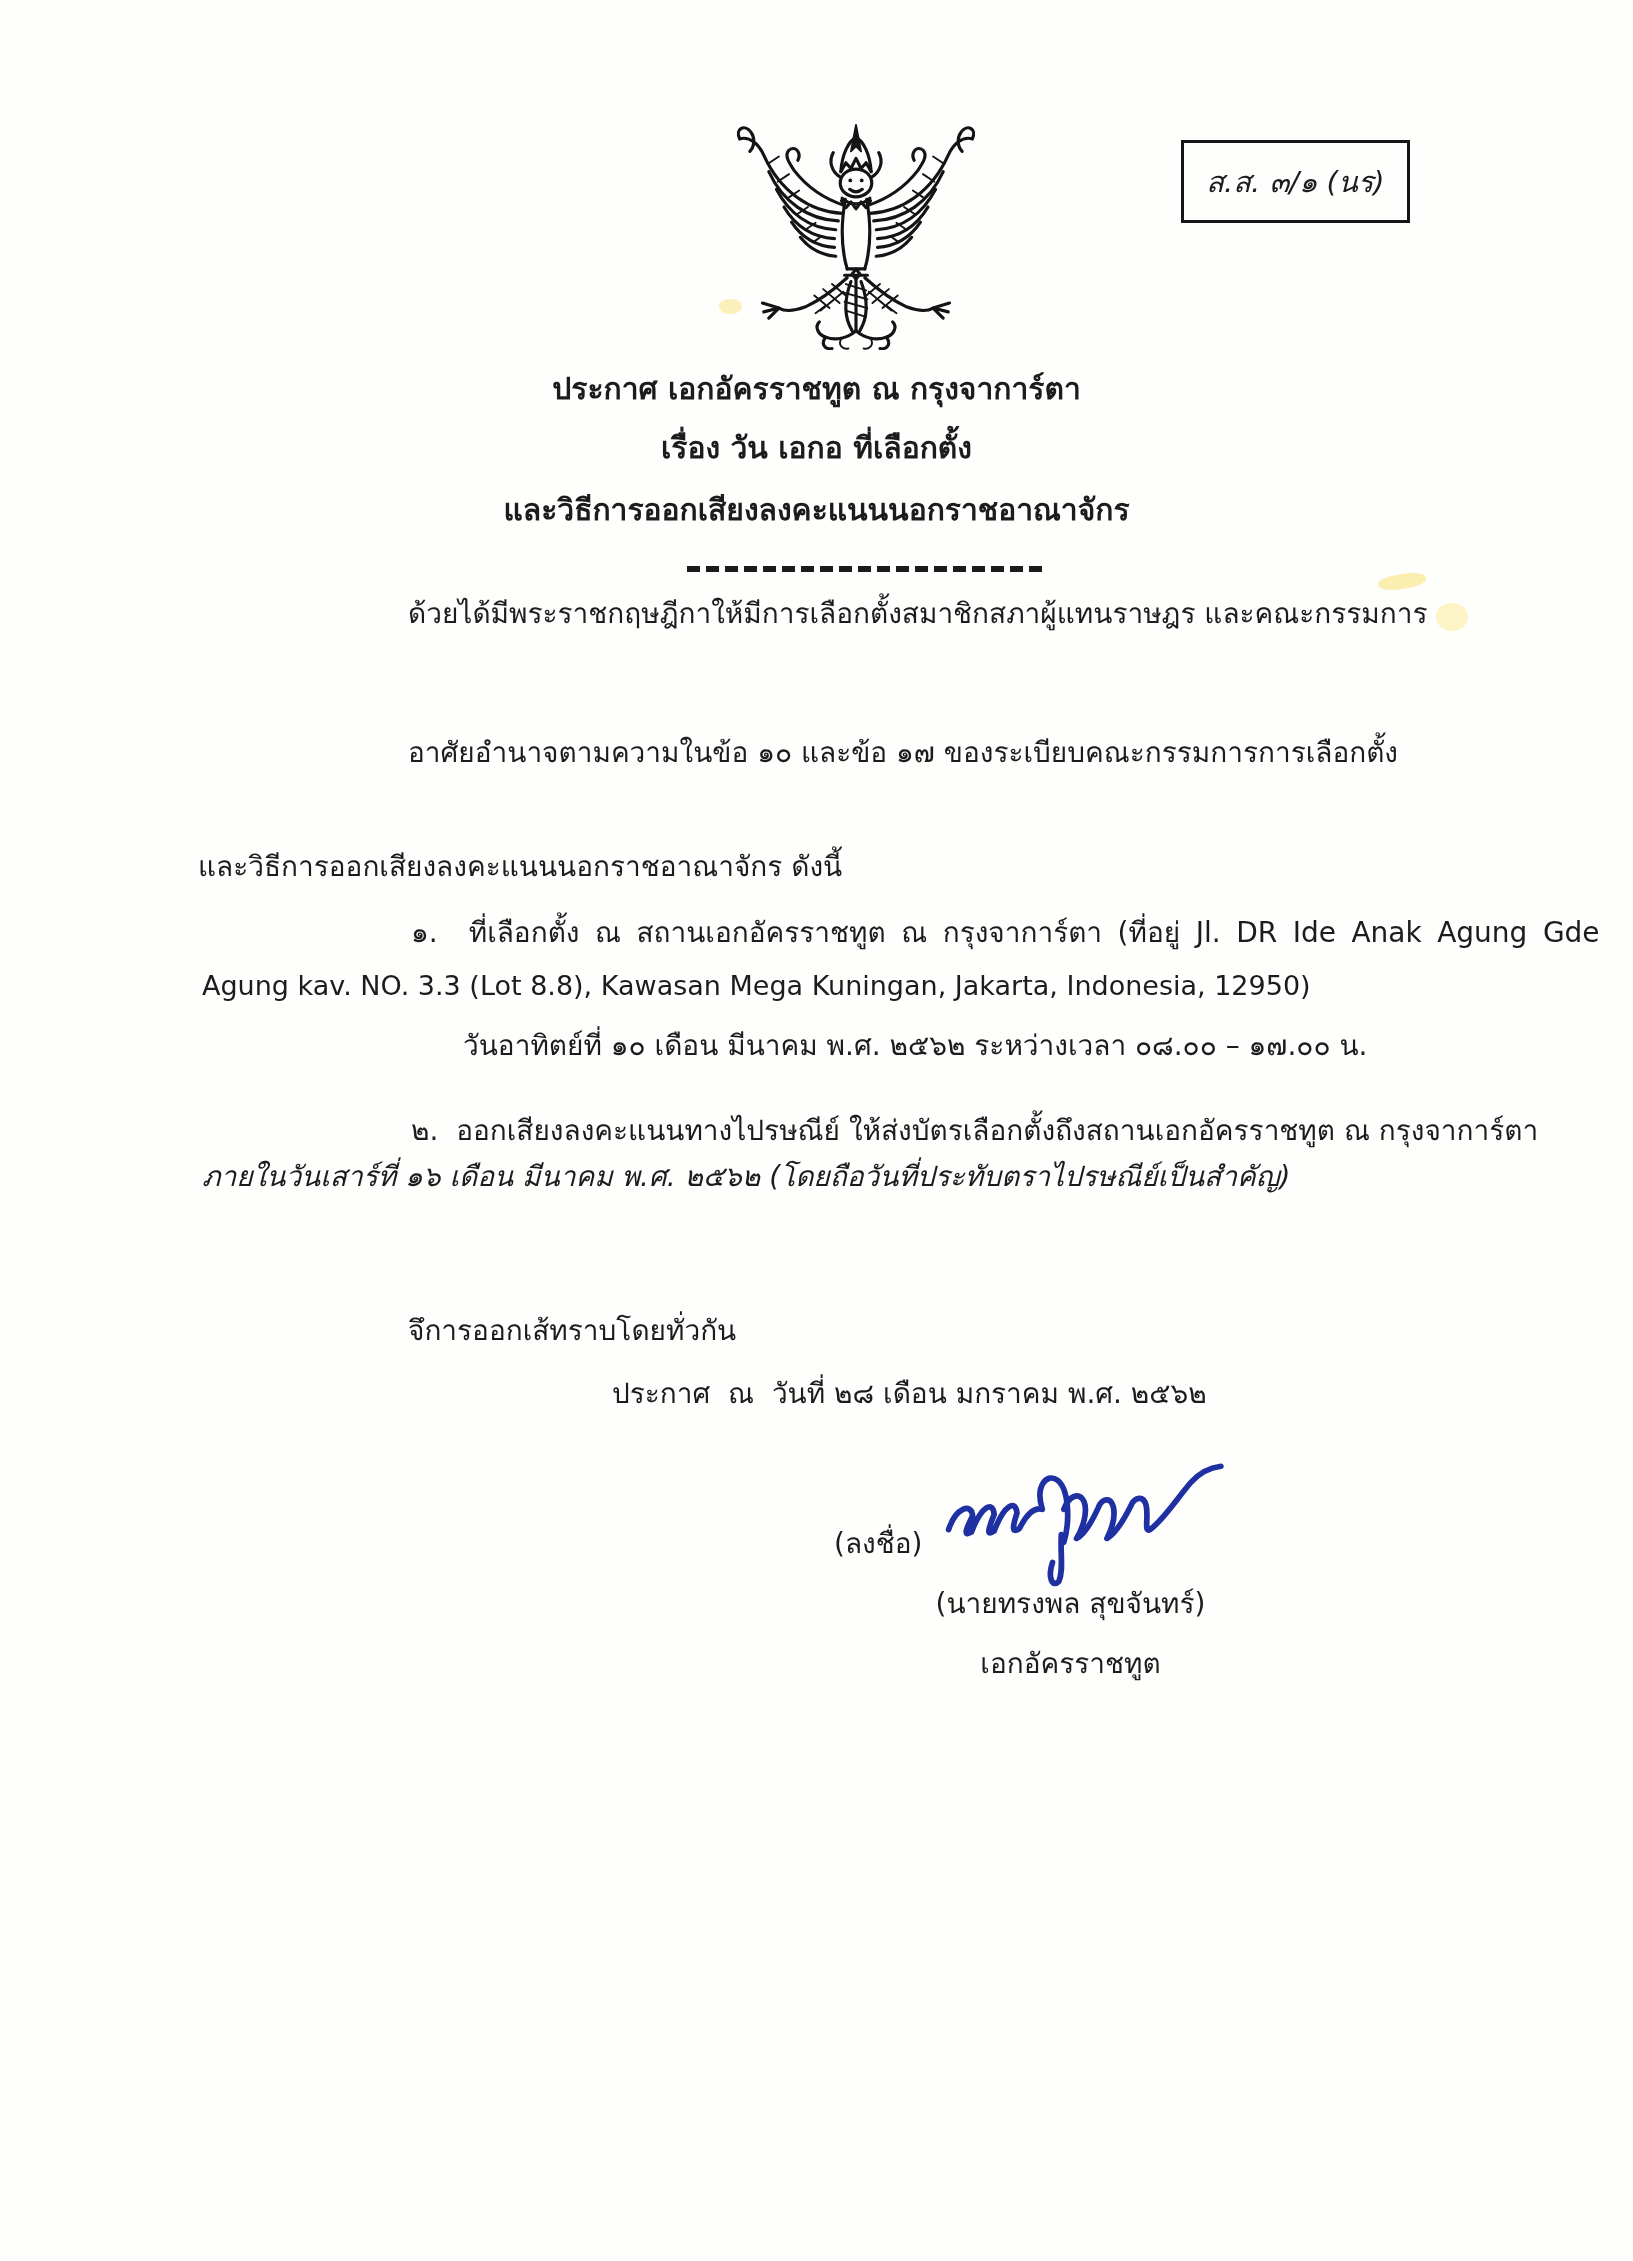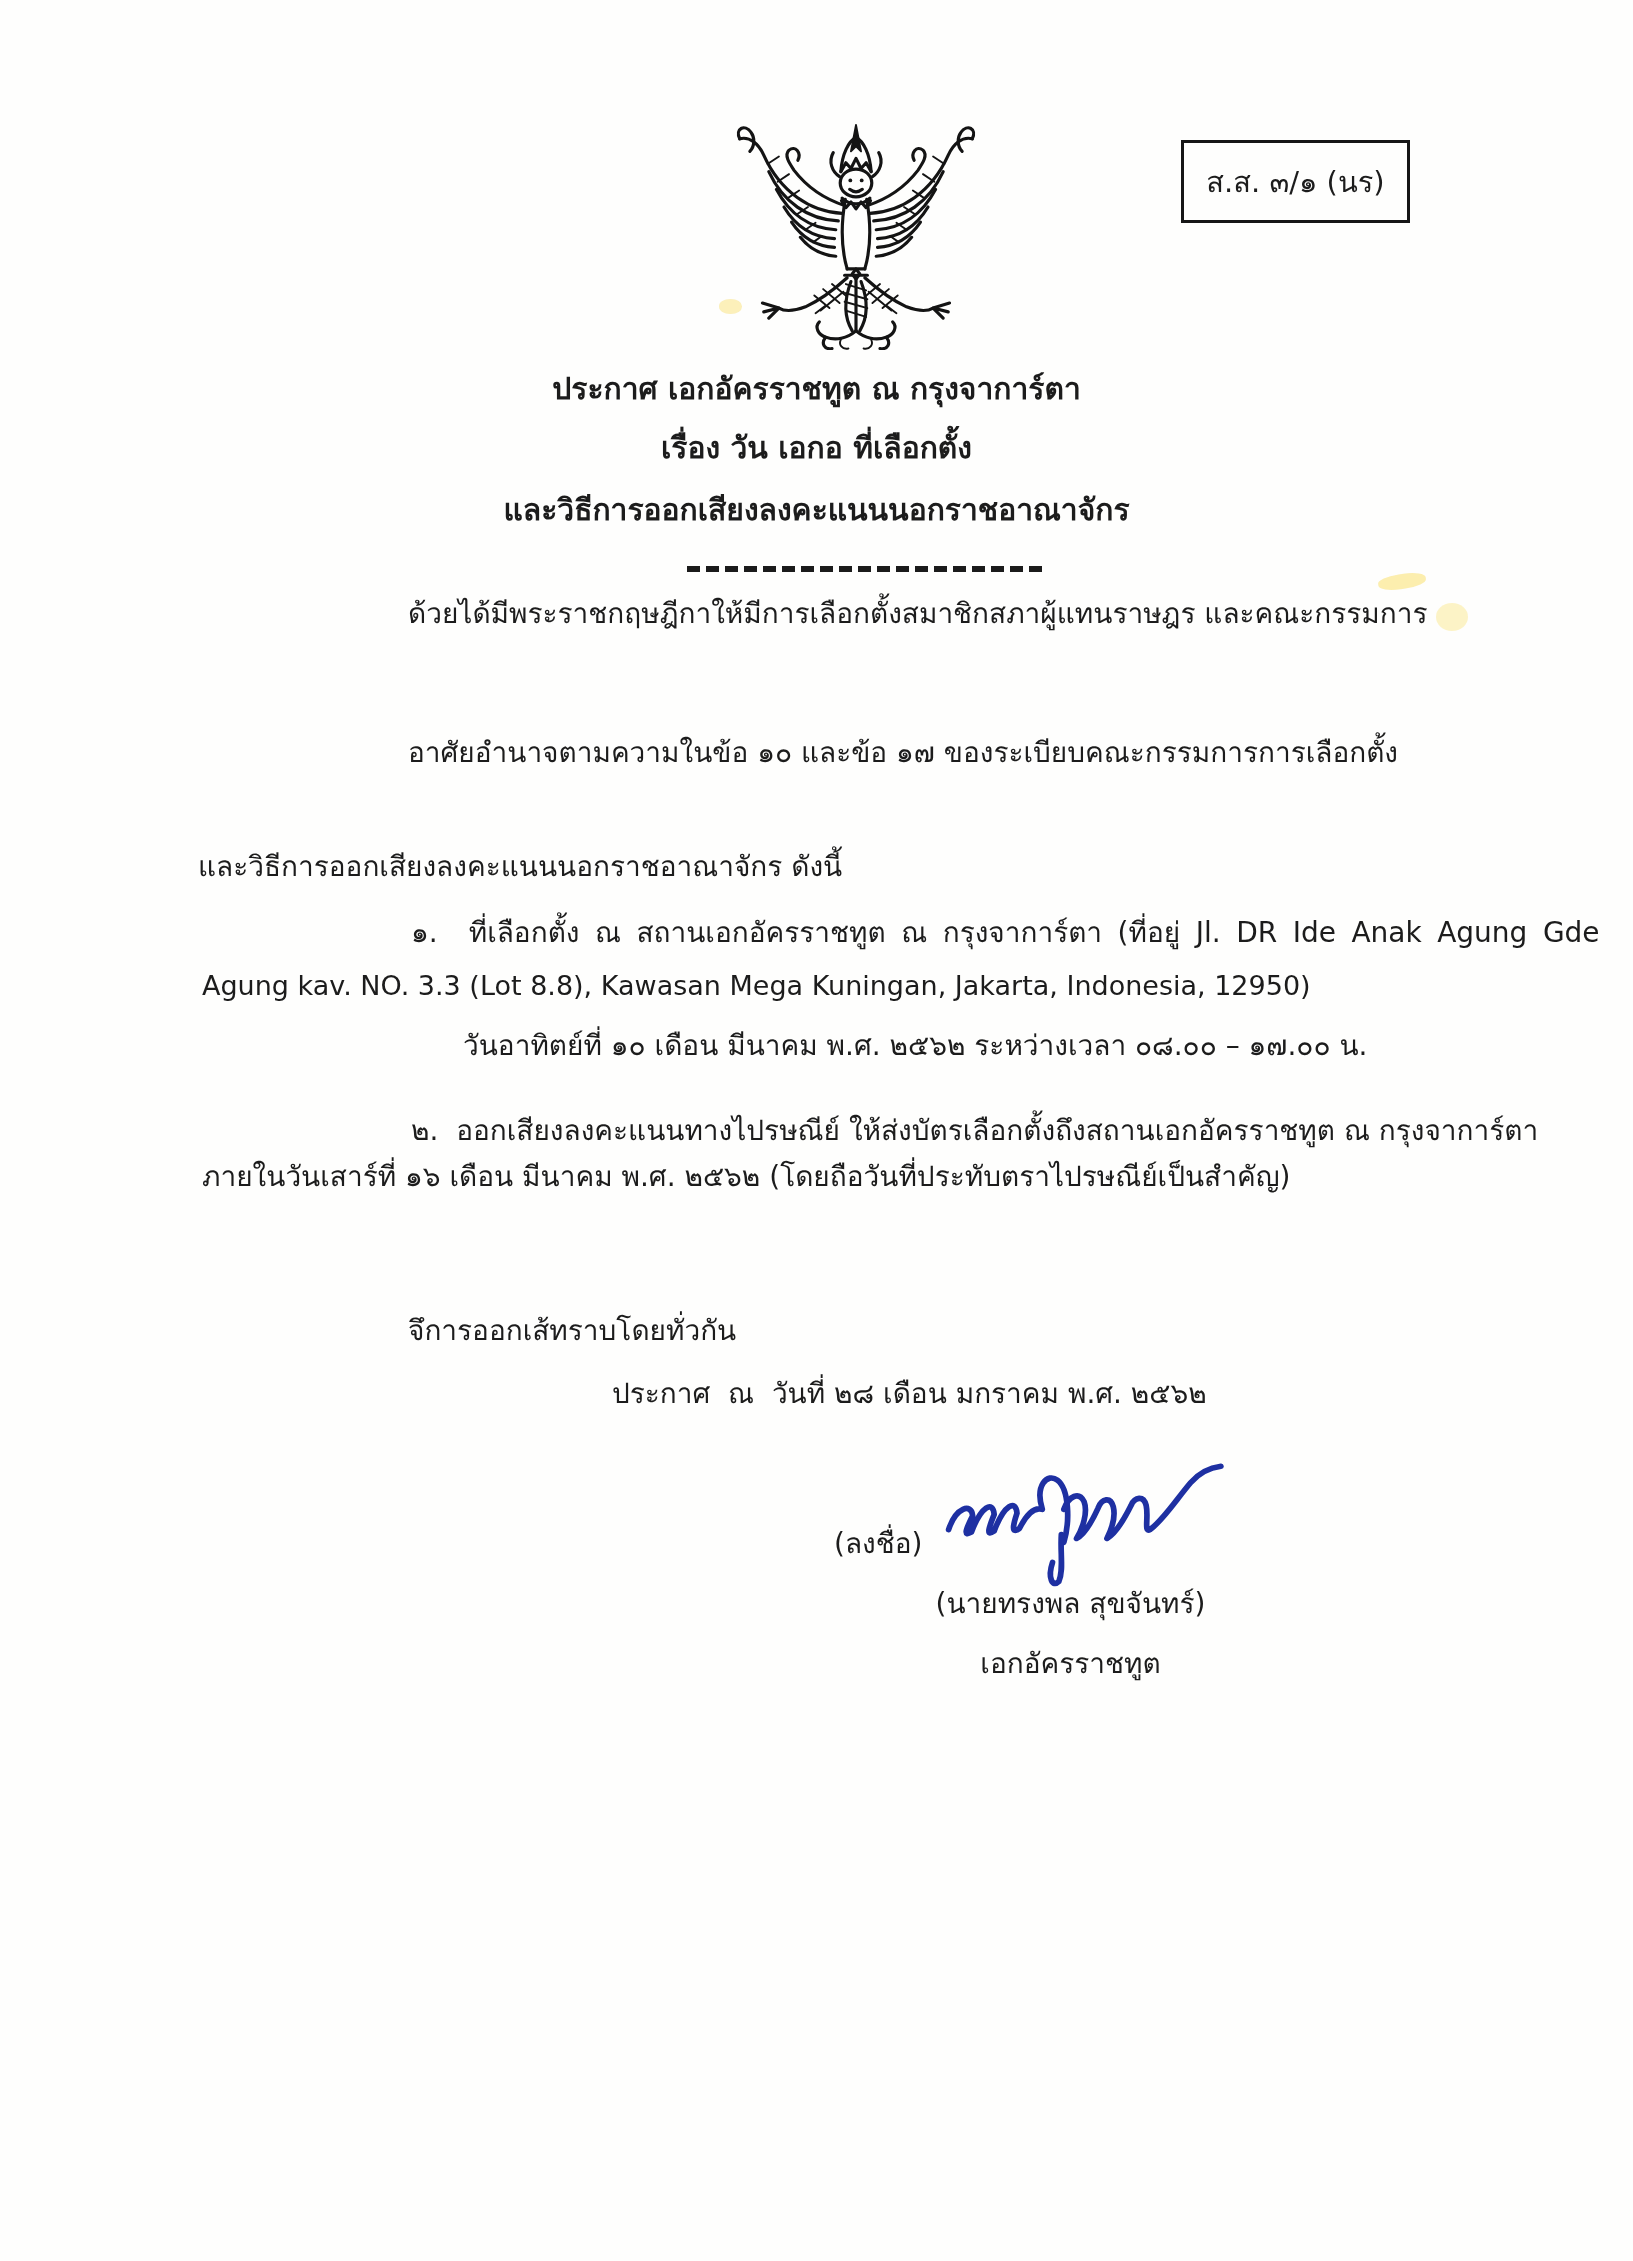--- a/index.html
+++ b/index.html
@@ -32,20 +32,21 @@
     position: absolute;
     left: 1181px;
     top: 140px;
     width: 229px;
     height: 83px;
     border: 3.3px solid #161616;
     box-sizing: border-box;
     display: flex;
     align-items: center;
     justify-content: center;
+    font-style: italic;
   }
   .form-code-text { font-size: 29px; white-space: pre; }
   .emblem {
     position: absolute;
     left: 717px;
     top: 112px;
     width: 278px;
     height: 238px;
   }
   .dashed-separator {
@@ -59,21 +60,21 @@
   
   .p1l1 { left: 408px;  top: 596px; }
   .p1l2 { left: 206px;  top: 650px; }
   .p2l1 { left: 408px;  top: 735px; }
   .p2l2 { left: 198px;  top: 793px; }
   .p2l3 { left: 198px;  top: 849px; }
   .i1l1 { left: 411px;  top: 915px; word-spacing: 6.6px; }
   .i1l2 { left: 202px;  top: 969px; font-size: 27px; }
   .i1l3 { left: 463px;  top: 1028px; }
   .i2l1 { left: 411px;  top: 1113px; }
-  .i2l2 { left: 202px;  top: 1159px; }
+  .i2l2 { left: 202px;  top: 1159px; font-style: italic; }
   .closing { left: 408px; top: 1313px; }
   .dateline { left: 612px; top: 1376px; }
   .sign-label { left: 834px; top: 1526px; }
   .signature-svg {
     position: absolute;
     left: 928px;
     top: 1446px;
     width: 311px;
     height: 152px;
   }

